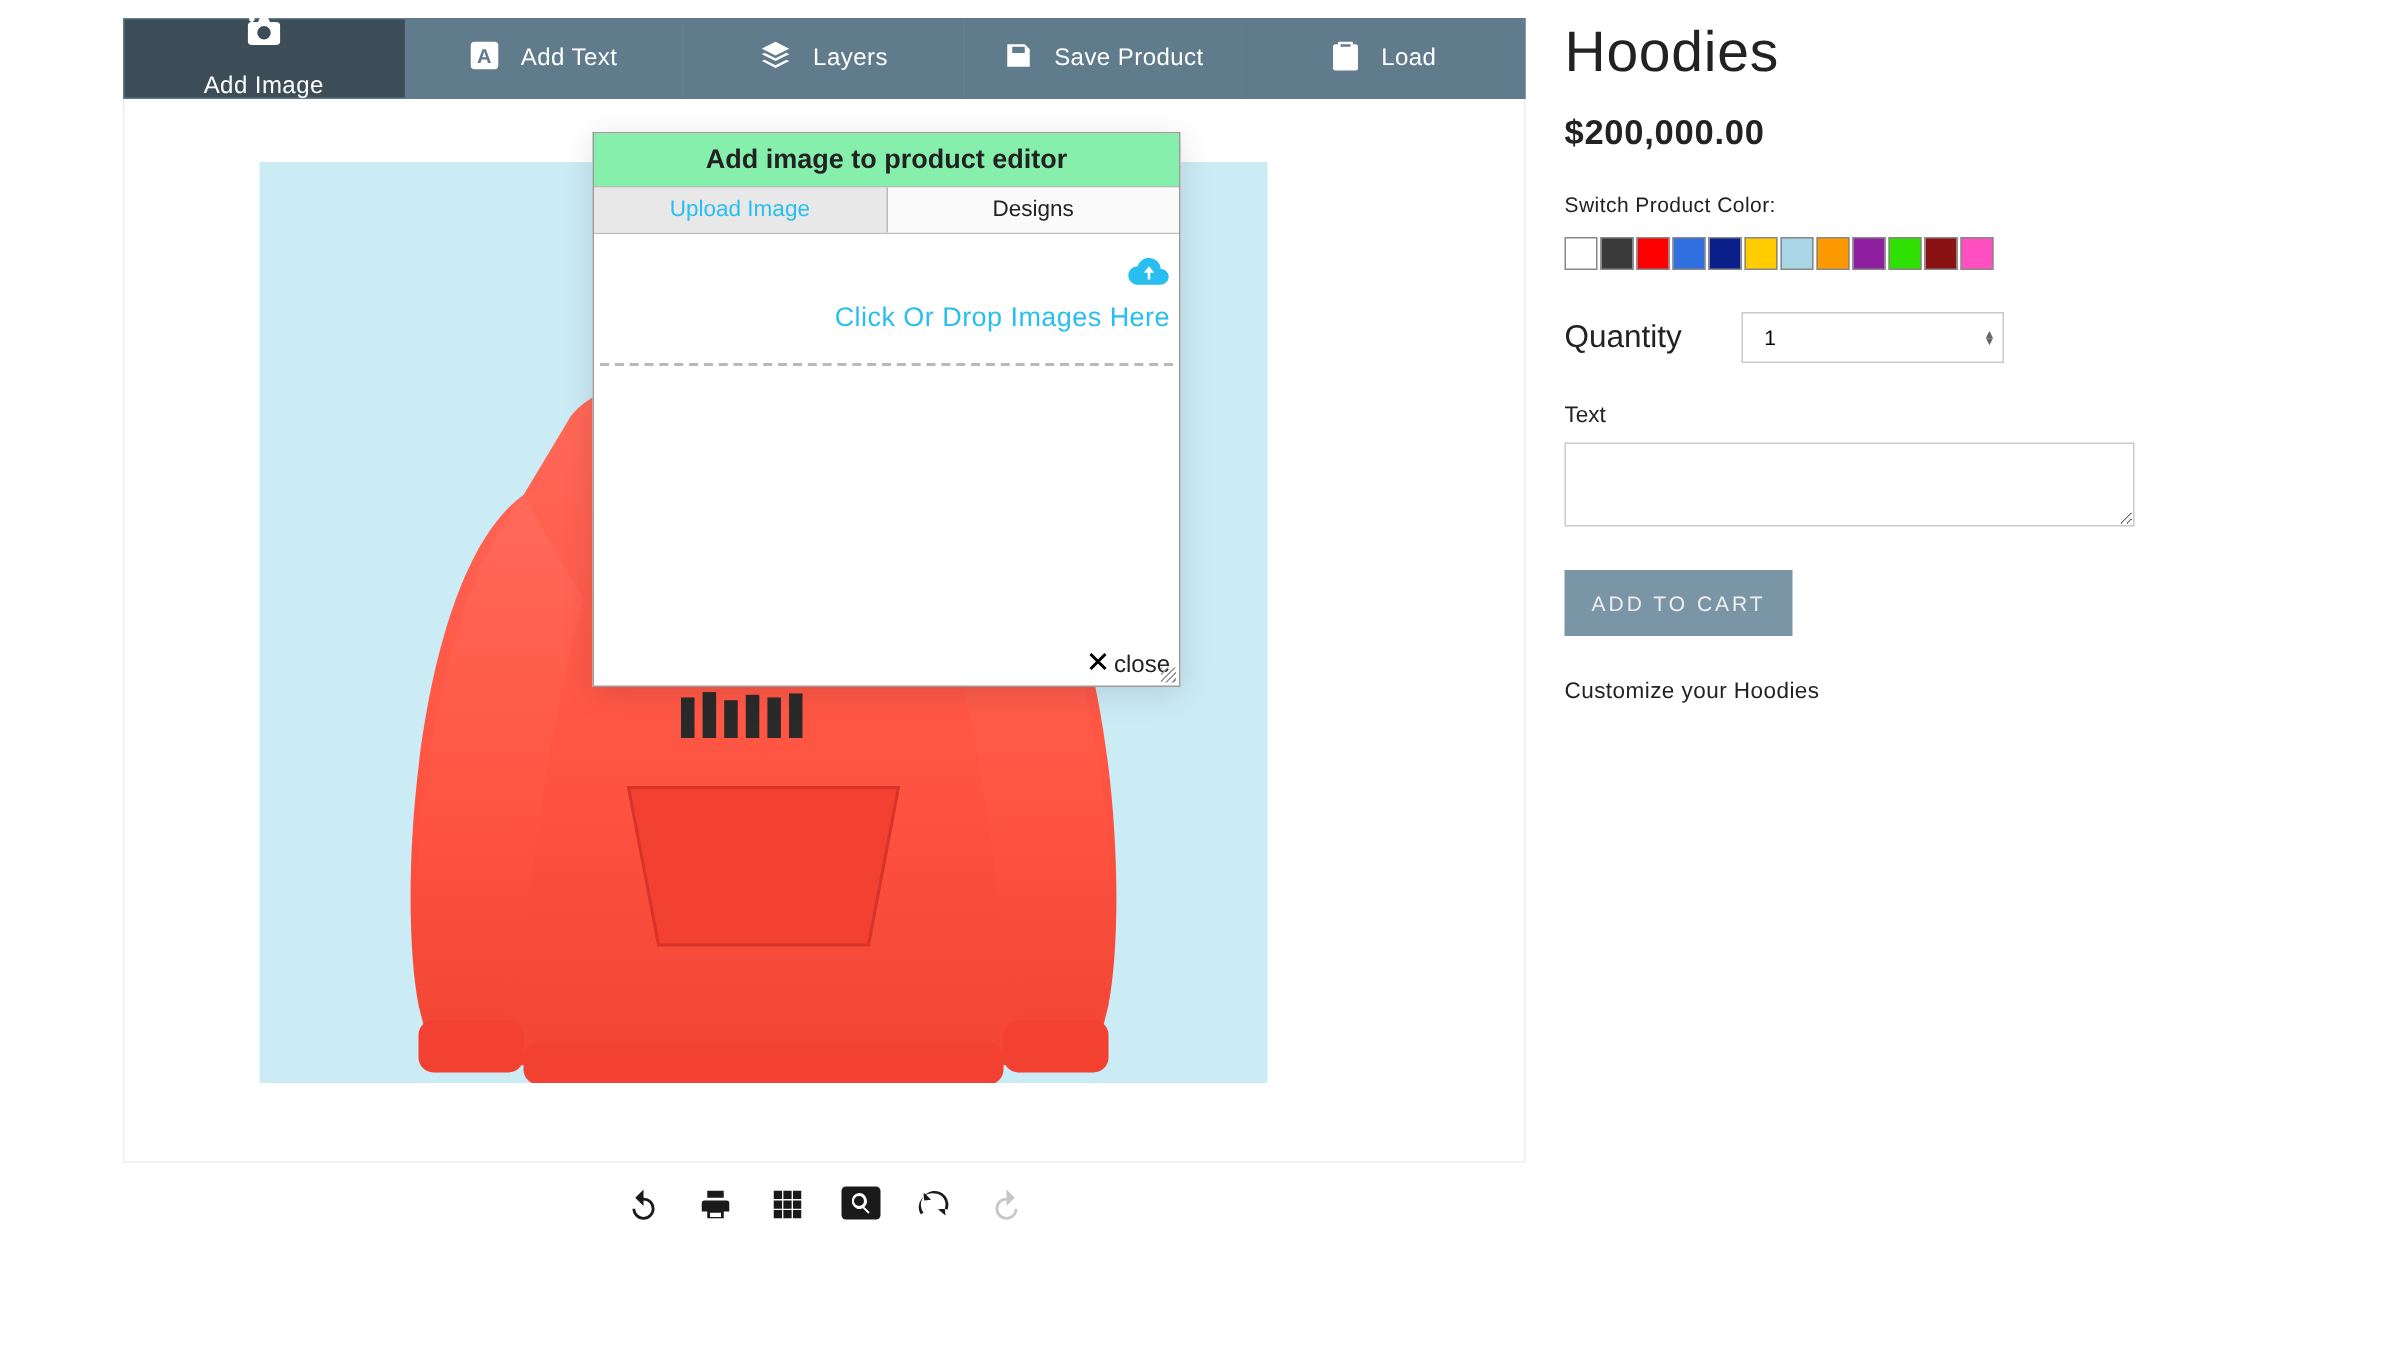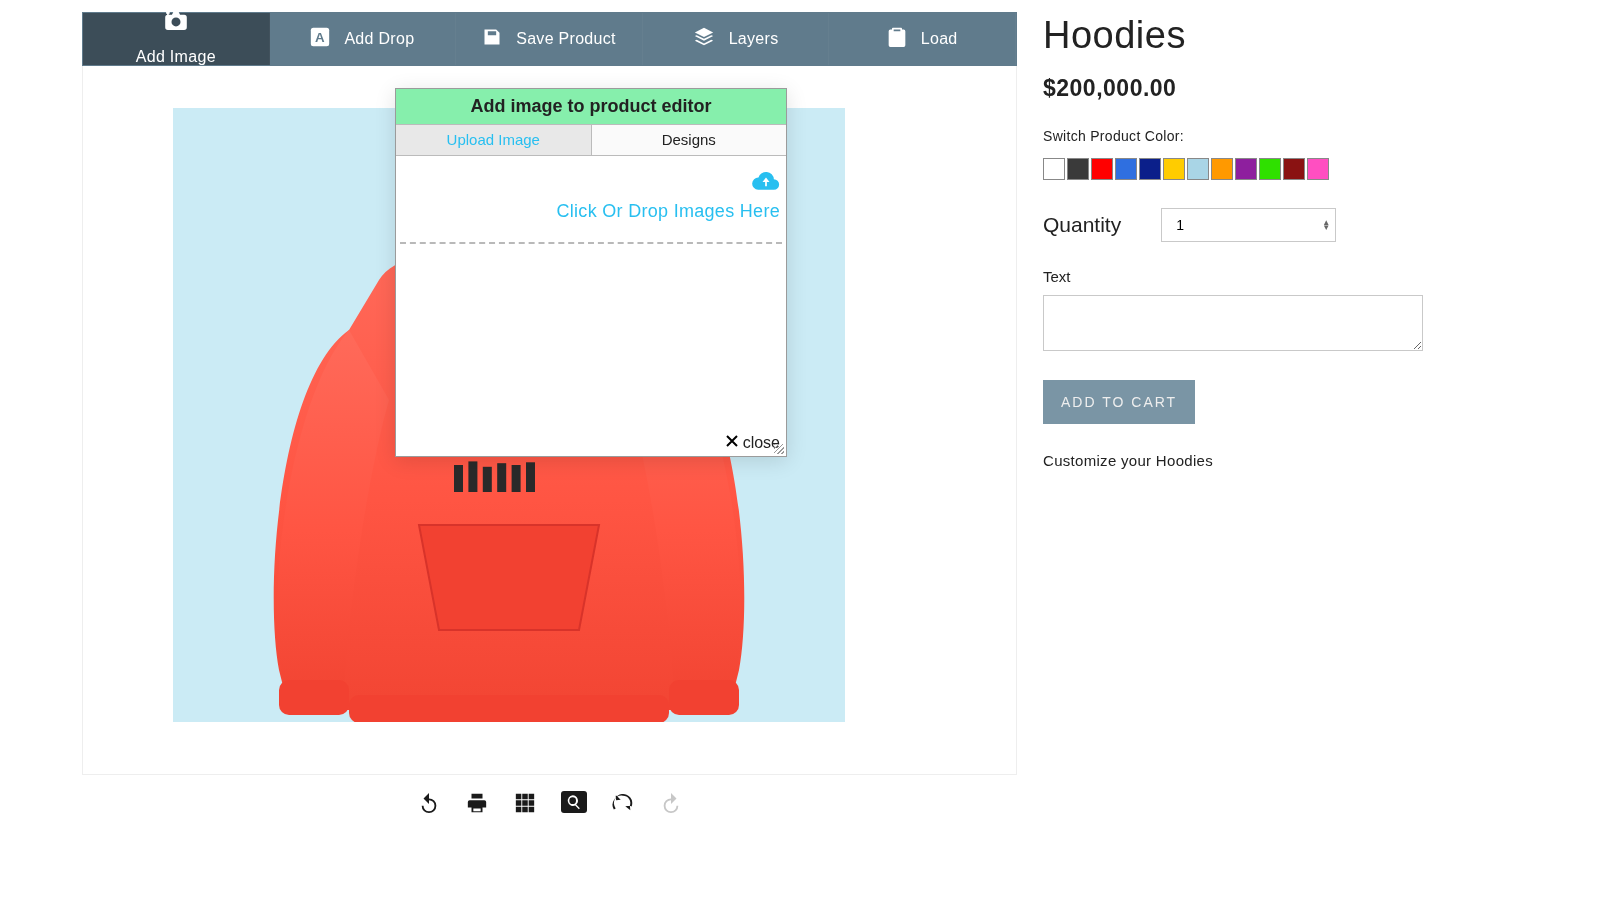--- a/index.html
+++ b/index.html
@@ -248,33 +248,33 @@
         <span><svg width="22" height="18" viewBox="0 0 24 20">
               <path d="M9 0h6l1.5 3H21a3 3 0 013 3v11a3 3 0 01-3 3H3a3 3 0 01-3-3V6a3 3 0 013-3h4.5L9 0zm3 6a5 5 0 100 10 5 5 0 000-10zM2 0h3v2H4v1H2V2H1V0h1z"></path>
             </svg></span>
         <span>Add Image</span>
       </div>
       <div class="tbtn">
         <span><svg width="20" height="20" viewBox="0 0 24 24">
               <rect x="1" y="1" width="22" height="22" rx="3" fill="#fff"></rect>
               <text x="12" y="18" text-anchor="middle" font-size="16" font-family="Arial" fill="#607b8c" font-weight="bold">A</text>
             </svg></span>
-        <span>Add Drop</span>
+        <span>Add Text</span>
+      </div>
+      <div class="tbtn">
+        <span><svg width="22" height="22" viewBox="0 0 24 24">
+              <path d="M12 2l10 5-10 5L2 7l10-5zm0 12l8-4 2 1-10 5L2 11l2-1 8 4zm0 5l8-4 2 1-10 5L2 16l2-1 8 4z"></path>
+            </svg></span>
+        <span>Layers</span>
       </div>
       <div class="tbtn">
         <span><svg width="20" height="20" viewBox="0 0 24 24">
               <path d="M3 3h14l4 4v14H3V3zm4 2v5h10V5H7zm2 10h6v4H9v-4z" fill="#fff"></path>
             </svg></span>
         <span>Save Product</span>
-      </div>
-      <div class="tbtn">
-        <span><svg width="22" height="22" viewBox="0 0 24 24">
-              <path d="M12 2l10 5-10 5L2 7l10-5zm0 12l8-4 2 1-10 5L2 11l2-1 8 4zm0 5l8-4 2 1-10 5L2 16l2-1 8 4z"></path>
-            </svg></span>
-        <span>Layers</span>
       </div>
       <div class="tbtn">
         <span><svg width="20" height="22" viewBox="0 0 24 26">
               <path d="M7 2h10a1 1 0 011 1v1h2a2 2 0 012 2v17a2 2 0 01-2 2H4a2 2 0 01-2-2V6a2 2 0 012-2h2V3a1 1 0 011-1zm1 2v2h8V4H8zm2 9l2.5 2.5L17 11l1.5 1.5L12.5 19 8 14.5 10 13z" fill="#fff"></path>
             </svg></span>
         <span>Load</span>
       </div>
     </div>
 
     <div class="canvas-wrap">

